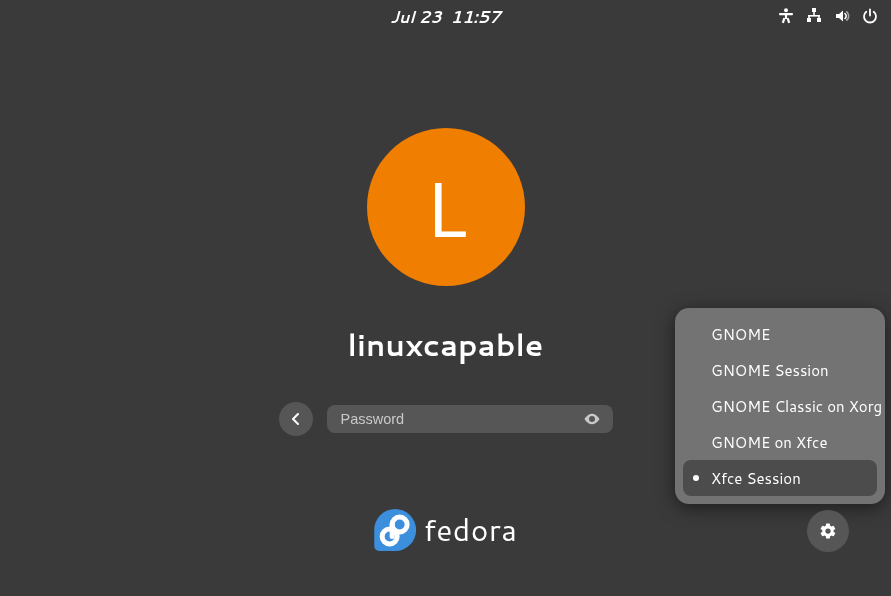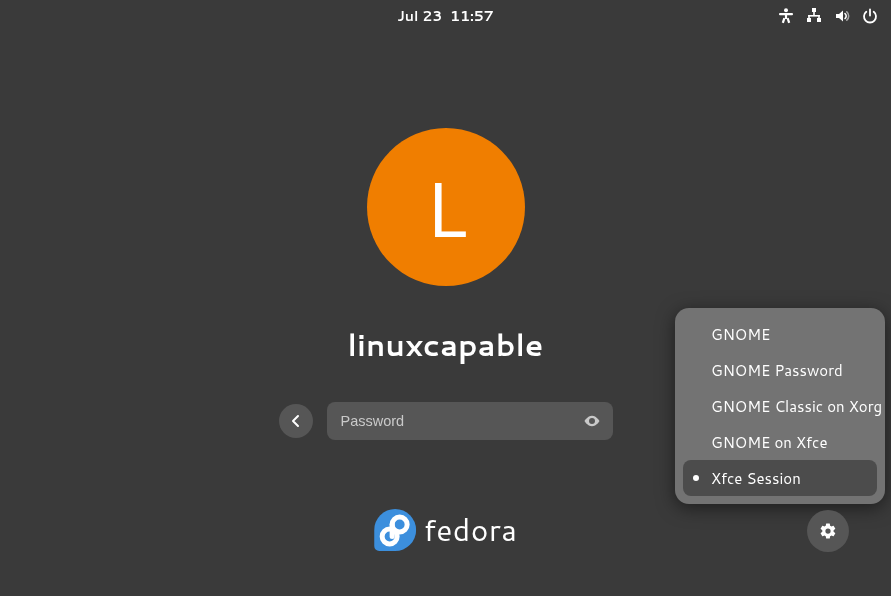--- a/index.html
+++ b/index.html
@@ -20,22 +20,23 @@
     top: 0;
     left: 0;
     right: 0;
     height: 32px;
     display: flex;
     align-items: center;
     justify-content: center;
   }
   .topbar .clock {
     font-weight: 700;
-    font-size: 14px;
-    color: #fff;
+    font-size: 16px;
+    color: #fff;
+    font-style: italic;
   }
   .topbar .tray {
     position: absolute;
     right: 12px;
     top: 0;
     height: 32px;
     display: flex;
     align-items: center;
     gap: 10px;
   }
@@ -88,21 +89,21 @@
     height: 34px;
     border-radius: 50%;
     background: #565656;
     display: flex;
     align-items: center;
     justify-content: center;
     cursor: pointer;
   }
   .pw-field {
     width: 286px;
-    height: 38px;
+    height: 28px;
     border-radius: 8px;
     background: #565656;
     display: flex;
     align-items: center;
     padding: 0 10px 0 12px;
     box-sizing: border-box;
     position: relative;
   }
   .pw-input {
     flex: 1;
@@ -270,21 +271,21 @@
       </div>
     </div>
   </div>
 </div>
 
 <div class="session-menu" id="session-menu">
     <div class="session-item">
       <span>GNOME</span>
     </div>
     <div class="session-item">
-      <span>GNOME Password</span>
+      <span>GNOME Session</span>
     </div>
     <div class="session-item">
       <span>GNOME Classic on Xorg</span>
     </div>
     <div class="session-item">
       <span>GNOME on Xfce</span>
     </div>
     <div class="session-item selected">
       <span class="dot"></span>
       <span>Xfce Session</span>

